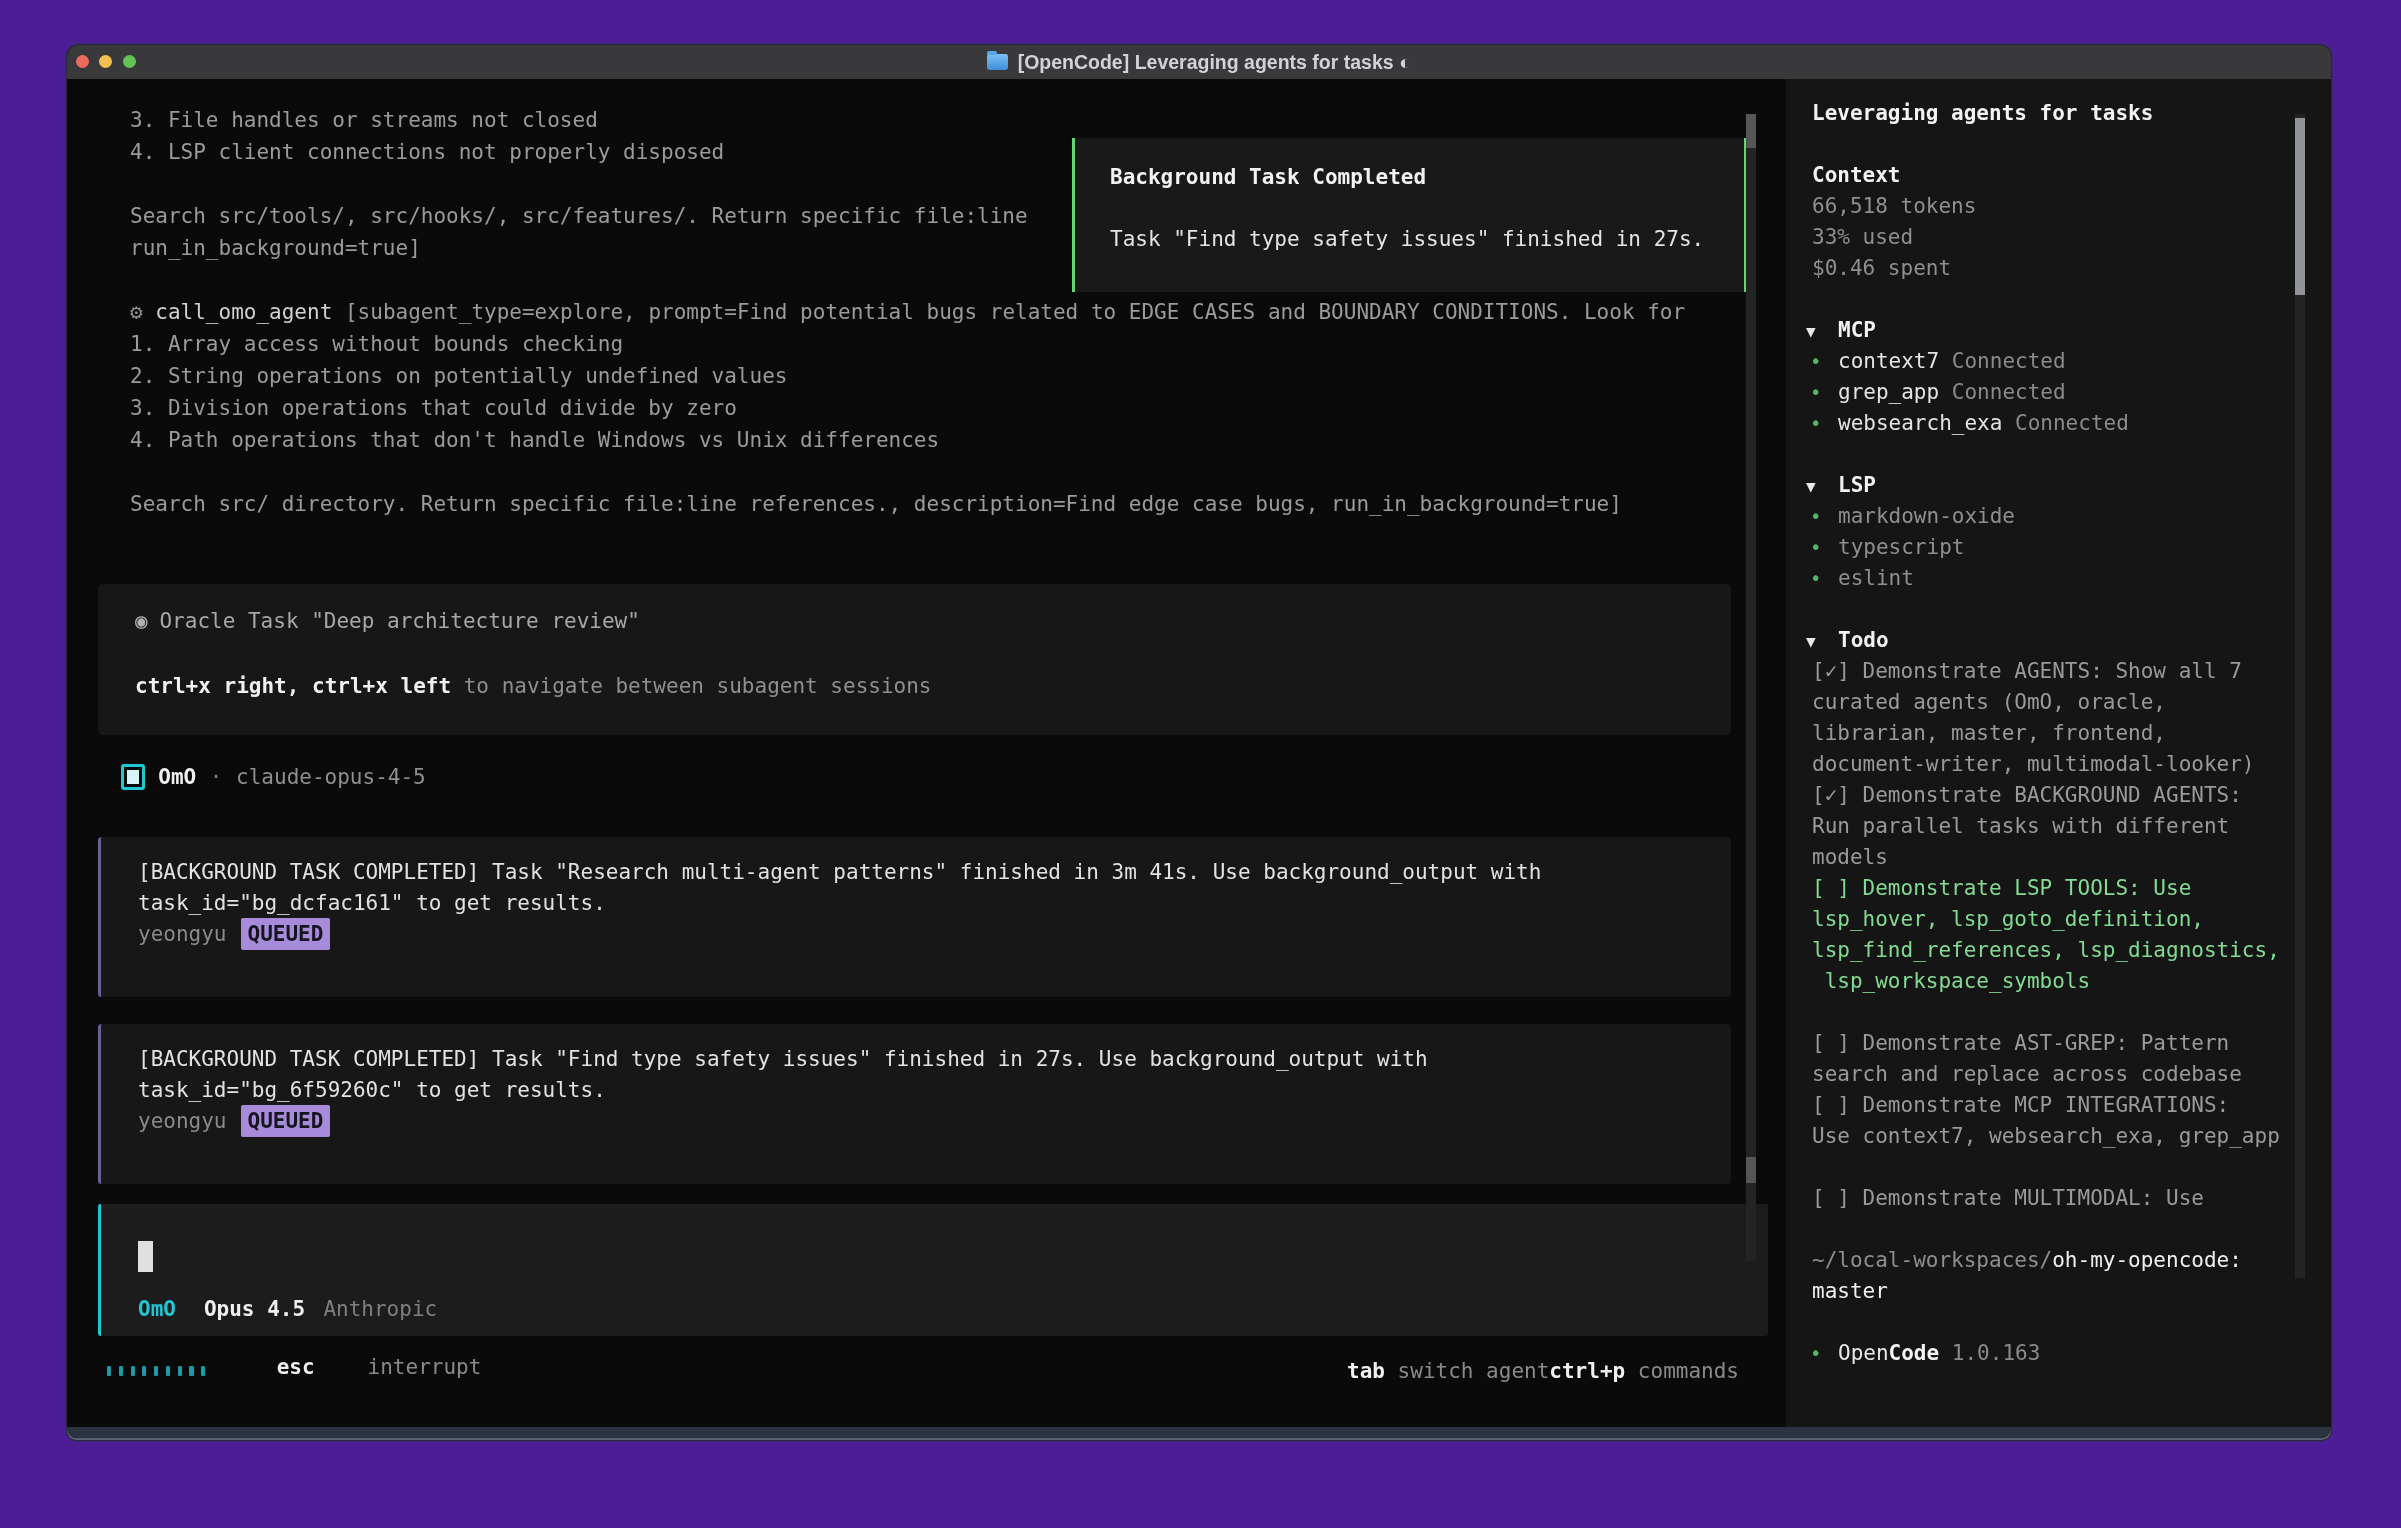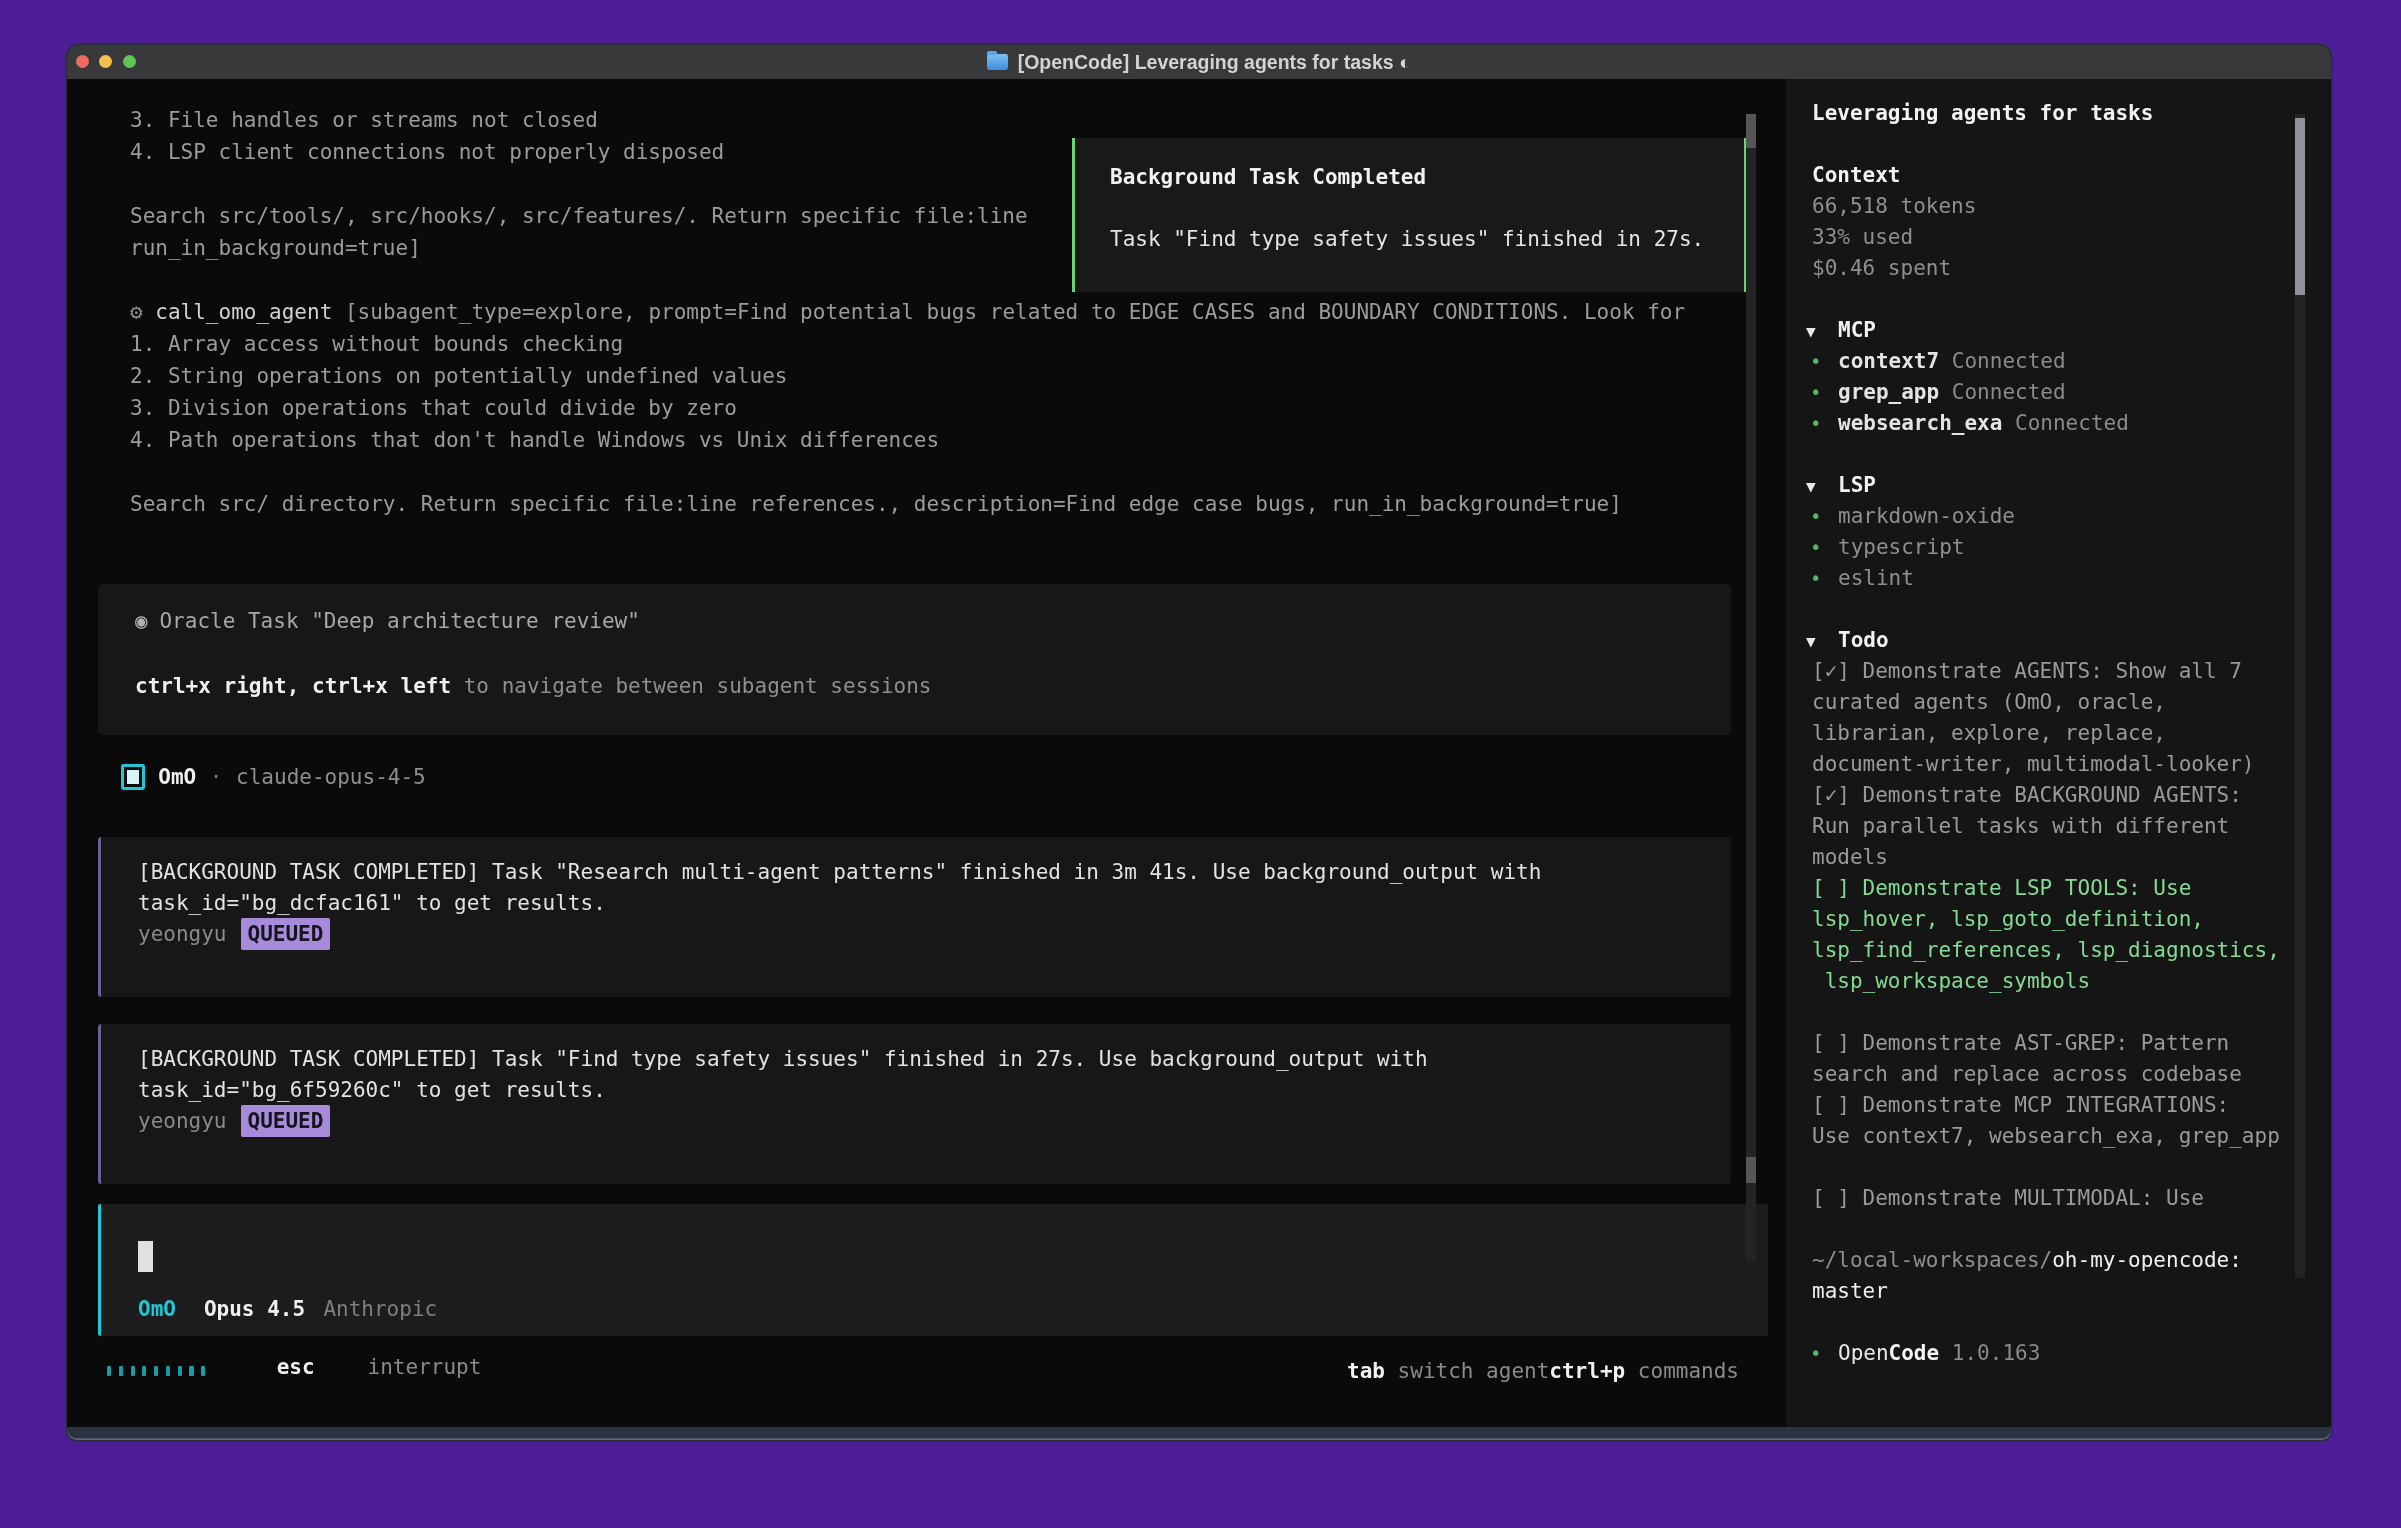--- a/index.html
+++ b/index.html
@@ -80,21 +80,21 @@
   .m-thumb2{position:absolute;left:1679px;top:1078px;width:9.5px;height:26px;background:#565656;z-index:6;}
   
   #sb-flow{position:absolute;left:0;top:19px;width:100%;font-size:21px;}
   .sb-line{height:31px;line-height:31px;white-space:pre;padding-left:26px;color:#8f8f8f;}
   .sb-gap{height:31px;}
   .sb-title{color:#f2f2f2;font-weight:bold;}
   .sb-head{padding-left:20px;color:#f2f2f2;font-weight:bold;}
   .sb-head .tri{display:inline-block;width:32px;font-size:16px;color:#e8e8e8;font-weight:normal;}
   .sb-bullet-line{padding-left:24px;}
   .sb-bullet-line .bullet{display:inline-block;width:28px;color:#56b668;font-size:19px;}
-  .mcp-name{color:#e4e4e4;font-weight:bold;} .mcp-status{color:#8a8a8a;} .lsp-name{color:#8f8f8f;}
+  .mcp-name{color:#e4e4e4;} .mcp-status{color:#8a8a8a;} .lsp-name{color:#8f8f8f;}
   .todo-done,.todo-pending{color:#9a9a9a;} .todo-active{color:#83db93;}
   .path-prefix{color:#8f8f8f;} .path-repo{color:#f0f0f0;} .path-branch{color:#f0f0f0;}
   .ver-regular{color:#e8e8e8;} .ver-bold{color:#f5f5f5;font-weight:bold;} .ver-num{color:#8a8a8a;}
   
   .s-track{position:absolute;right:26px;top:35px;width:10px;height:1164px;background:#232323;}
   .s-thumb{position:absolute;right:26px;top:39px;width:10px;height:177px;background:#90949a;}
   
   #bottombar{position:absolute;left:0;bottom:0;width:100%;height:13px;background:#2c3340;
              border-radius:0 0 9.5px 9.5px;box-shadow:inset 0 -1.8px 0 #5d6678;}
 </style>
@@ -208,21 +208,21 @@
             <div class="sb-line sb-bullet-line"><span class="bullet">•</span><span class="mcp-name">websearch_exa</span> <span class="mcp-status">Connected</span></div>
             <div class="sb-gap"></div>
             <div class="sb-line sb-head"><span class="tri">▼</span>LSP</div>
             <div class="sb-line sb-bullet-line"><span class="bullet">•</span><span class="lsp-name">markdown-oxide</span></div>
             <div class="sb-line sb-bullet-line"><span class="bullet">•</span><span class="lsp-name">typescript</span></div>
             <div class="sb-line sb-bullet-line"><span class="bullet">•</span><span class="lsp-name">eslint</span></div>
             <div class="sb-gap"></div>
             <div class="sb-line sb-head"><span class="tri">▼</span>Todo</div>
             <div class="sb-line todo-done">[✓] Demonstrate AGENTS: Show all 7</div>
             <div class="sb-line todo-done">curated agents (OmO, oracle,</div>
-            <div class="sb-line todo-done">librarian, explore, replace,</div>
+            <div class="sb-line todo-done">librarian, master, frontend,</div>
             <div class="sb-line todo-done">document-writer, multimodal-looker)</div>
             <div class="sb-line todo-done">[✓] Demonstrate BACKGROUND AGENTS:</div>
             <div class="sb-line todo-done">Run parallel tasks with different</div>
             <div class="sb-line todo-done">models</div>
             <div class="sb-line todo-active">[ ] Demonstrate LSP TOOLS: Use</div>
             <div class="sb-line todo-active">lsp_hover, lsp_goto_definition,</div>
             <div class="sb-line todo-active">lsp_find_references, lsp_diagnostics,</div>
             <div class="sb-line todo-active"> lsp_workspace_symbols</div>
             <div class="sb-gap"></div>
             <div class="sb-line todo-pending">[ ] Demonstrate AST-GREP: Pattern</div>

